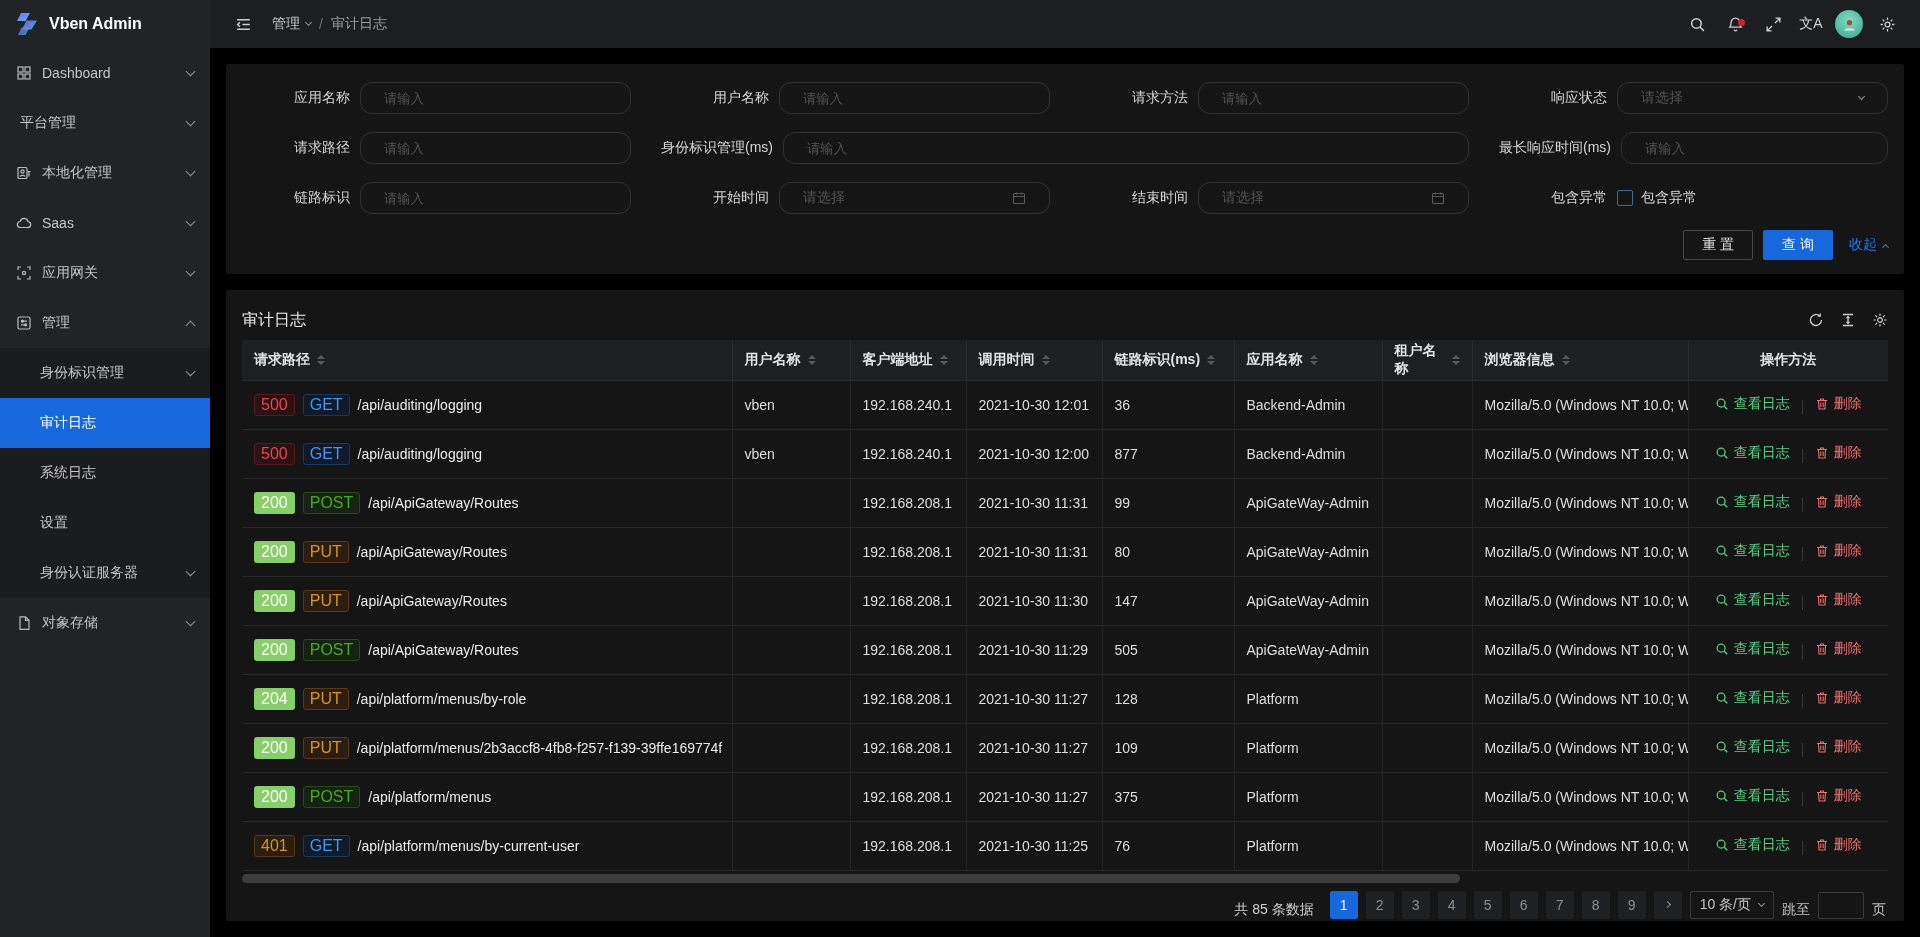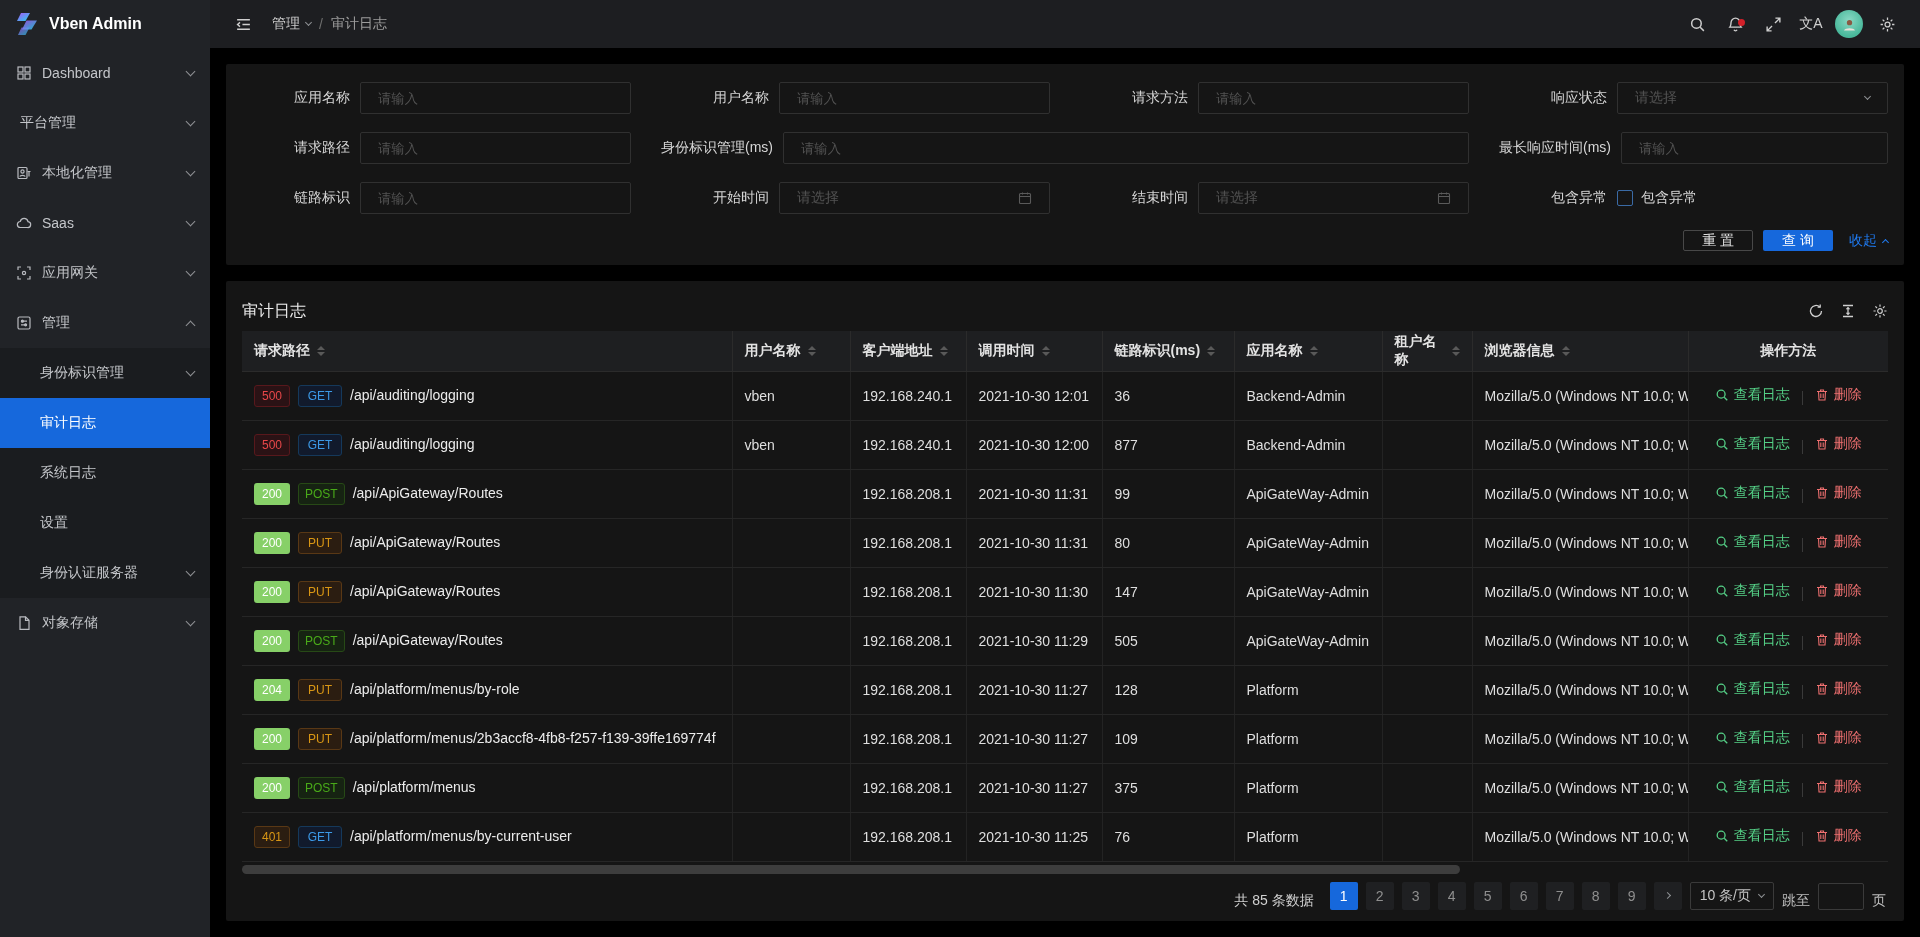--- a/index.html
+++ b/index.html
@@ -43,30 +43,30 @@
   
   .content { flex:1; background:#000; padding:16px; display:flex; flex-direction:column; gap:16px; overflow:hidden; }
   .card { background:#151515; border-radius:2px; }
 
   
   .form-card { padding:18px 16px 14px; }
   .form-grid { display:grid; grid-template-columns:repeat(4,1fr); column-gap:30px; row-gap:18px; }
   .field { display:flex; align-items:center; min-width:0; }
   .field.span2 { grid-column:span 2; }
   .f-label { min-width:118px; text-align:right; padding-right:10px; color:#d6d6d6; white-space:nowrap; }
-  .control { flex:1; height:32px; border:1px solid #303030; border-radius:2px; background:transparent;
-    display:flex; align-items:center; padding:0 17px; color:#525252; gap:8px; min-width:0; }
+  .control { flex:1; height:32px; border:1px solid #303030; border-radius:12px; background:transparent;
+    display:flex; align-items:center; padding:0 23px; color:#525252; gap:8px; min-width:0; }
   input.control { color:#d9d9d9; outline:none; }
   input.control::placeholder { color:#525252; }
   .control .ph { flex:1; color:#525252; white-space:nowrap; overflow:hidden; }
   .control .tail { margin-left:auto; color:#5a5a5a; display:flex; align-items:center; }
   .checkbox { width:16px; height:16px; border:1px solid #3a6aa5; border-radius:2px; background:transparent; display:inline-block; cursor:pointer; }
   .cb-text { margin-left:8px; color:#d6d6d6; }
   .form-actions { display:flex; justify-content:flex-end; align-items:center; gap:10px; margin-top:16px; }
-  .btn { height:21px; padding:0 18px; border-radius:2px; font-size:14px; cursor:pointer; border:1px solid transparent;
+  .btn { height:30px; padding:0 18px; border-radius:2px; font-size:14px; cursor:pointer; border:1px solid transparent;
     display:inline-flex; align-items:center; justify-content:center; font-family:inherit; }
   .btn.ghost { background:transparent; border-color:#484848; color:#e0e0e0; }
   .btn.primary { background:#1668dc; color:#fff; }
   .collapse-link { color:#1f7af0; display:inline-flex; align-items:center; gap:6px; cursor:pointer; margin-left:6px; }
 
   
   .table-card { flex:1; padding:10px 16px 8px; display:flex; flex-direction:column; min-height:0; }
   .card-head { display:flex; align-items:center; height:40px; flex:0 0 40px; }
   .card-title { font-size:16px; color:#eaeaea; }
   .tc-tools { margin-left:auto; display:flex; align-items:center; gap:16px; color:#cfcfcf; }
@@ -78,21 +78,21 @@
   thead th:last-child { border-right:none; }
   .th-inner { display:flex; align-items:center; gap:7px; }
   .th-inner.center { justify-content:center; }
   .sorter { display:inline-flex; flex-direction:column; cursor:pointer; line-height:0; }
   .cu { width:0; height:0; border:4px solid transparent; border-bottom-color:#595959; margin-bottom:2px; }
   .cd { width:0; height:0; border:4px solid transparent; border-top-color:#595959; }
   tbody td { height:49px; padding:0 12px; border-right:1px solid #232323; border-bottom:1px solid #262626;
     color:#dfdfdf; white-space:nowrap; overflow:hidden; }
   tbody td:last-child { border-right:none; }
   .badge { display:inline-flex; align-items:center; justify-content:center; height:22px; min-width:36px;
-    padding:0 6px; border-radius:3px; font-size:12px; margin-right:8px; border:1px solid transparent; }
+    padding:0 6px; border-radius:3px; font-size:16px; margin-right:8px; border:1px solid transparent; }
   .badge.s500 { background:#2a1215; border-color:#58181c; color:#e84749; }
   .badge.s200,.badge.s204 { background:#87d068; color:#fff; }
   .badge.s401 { background:#2b1d11; border-color:#593815; color:#d89614; }
   .badge.mGET { background:#111a2c; border-color:#15395b; color:#3c9ae8; min-width:44px; }
   .badge.mPOST { background:#162312; border-color:#274916; color:#49aa19; min-width:44px; }
   .badge.mPUT { background:#2b1d11; border-color:#593815; color:#d89614; min-width:44px; }
   .path { color:#ececec; }
   .c-actions { text-align:center; }
   .act { display:inline-flex; align-items:center; gap:5px; cursor:pointer; }
   .act.view { color:#55d187; }

